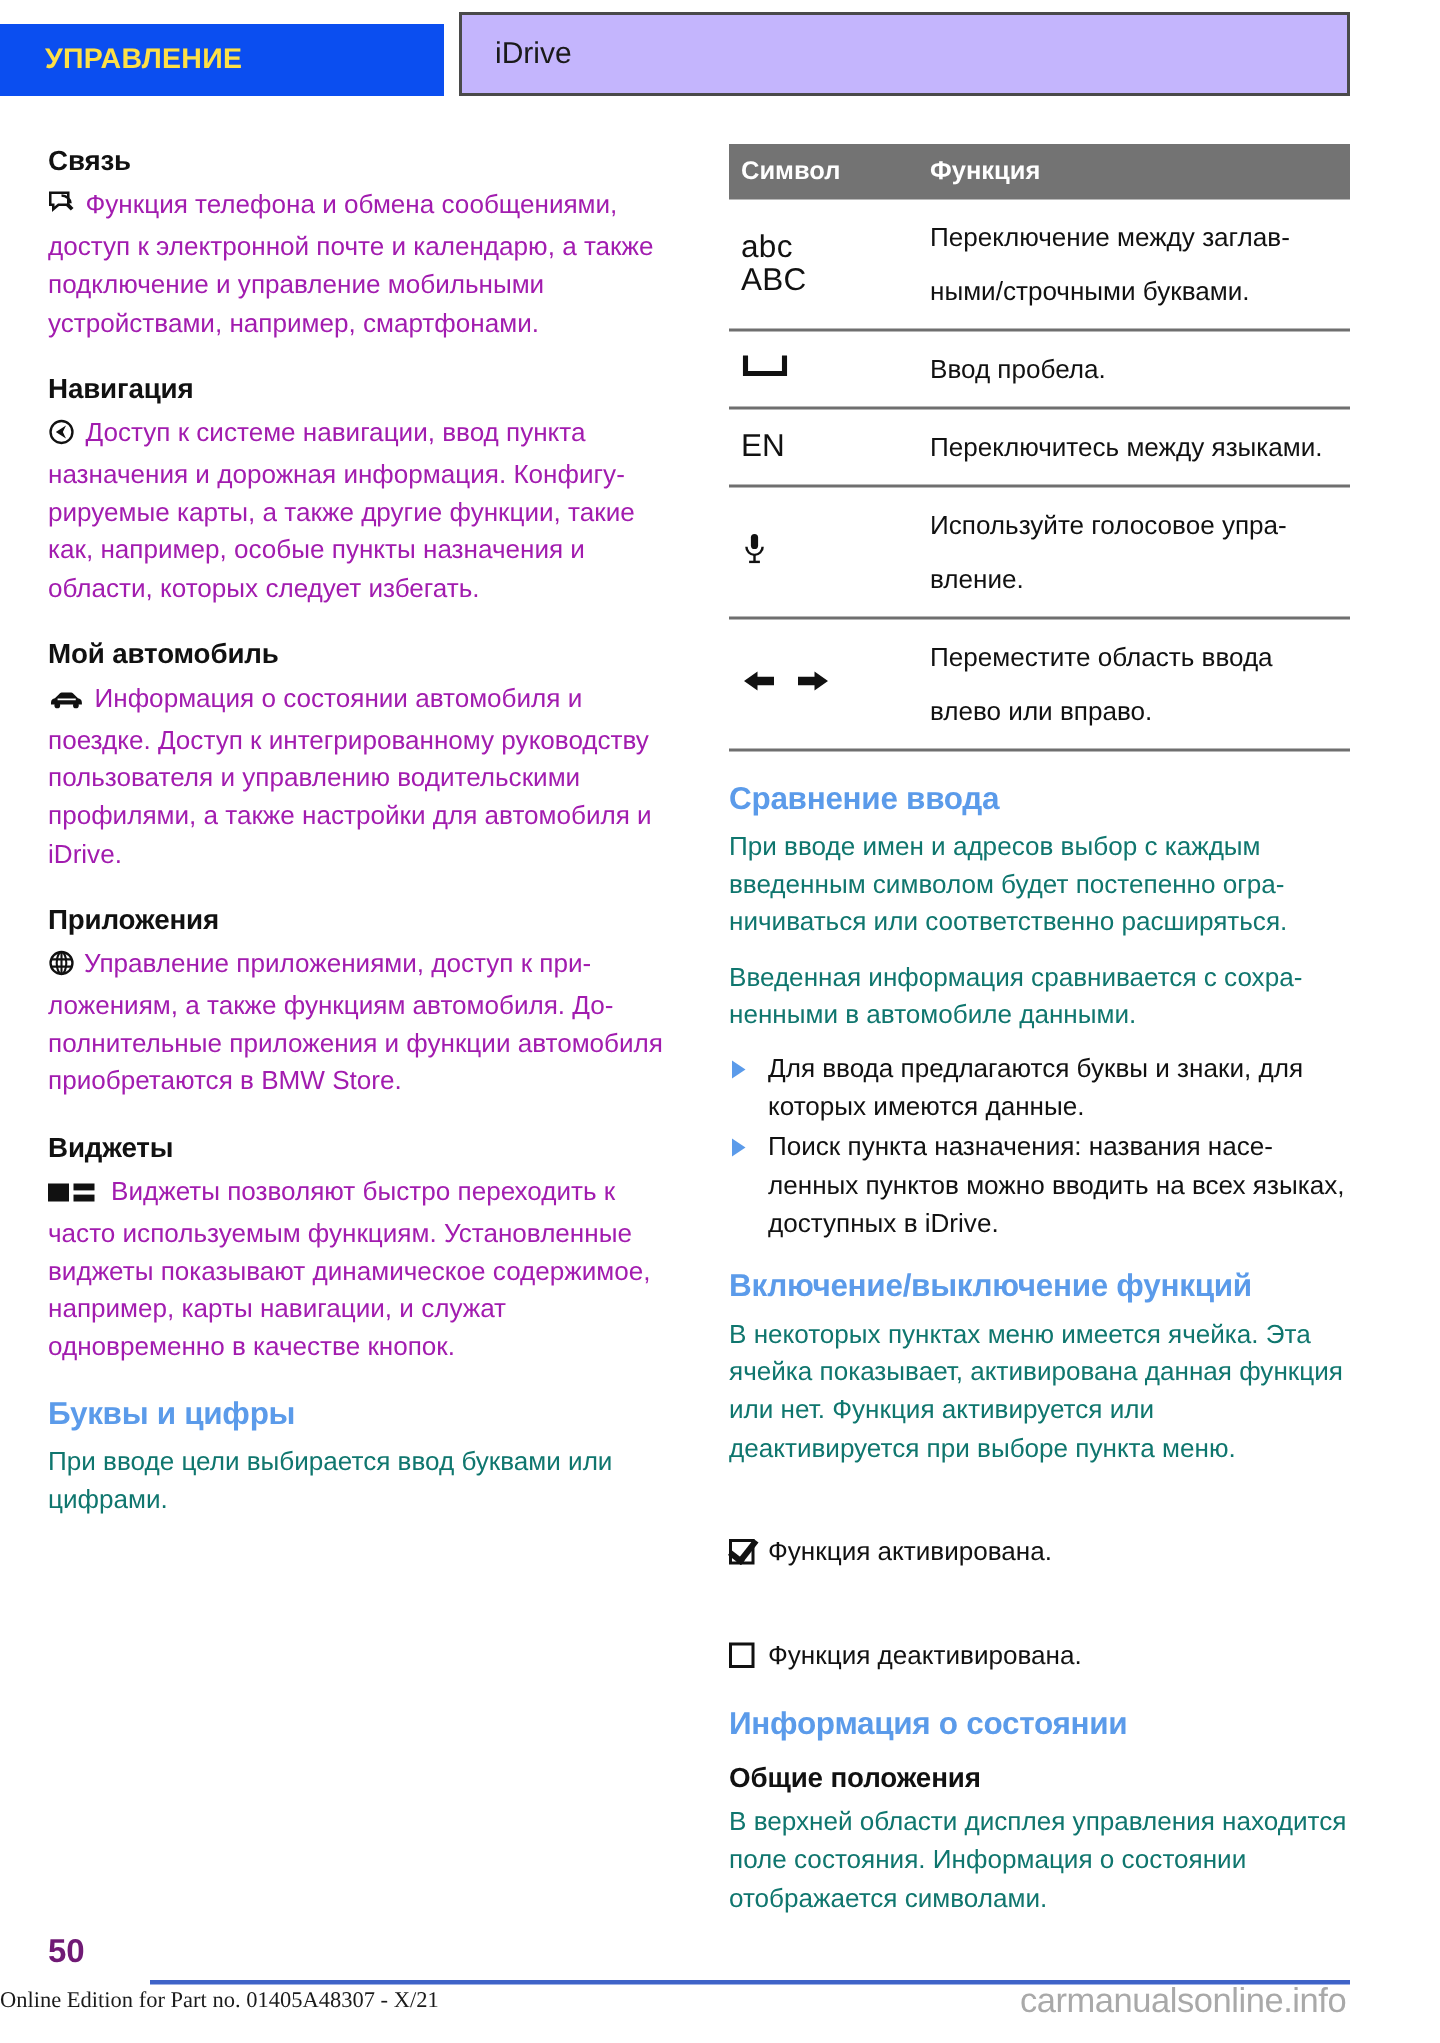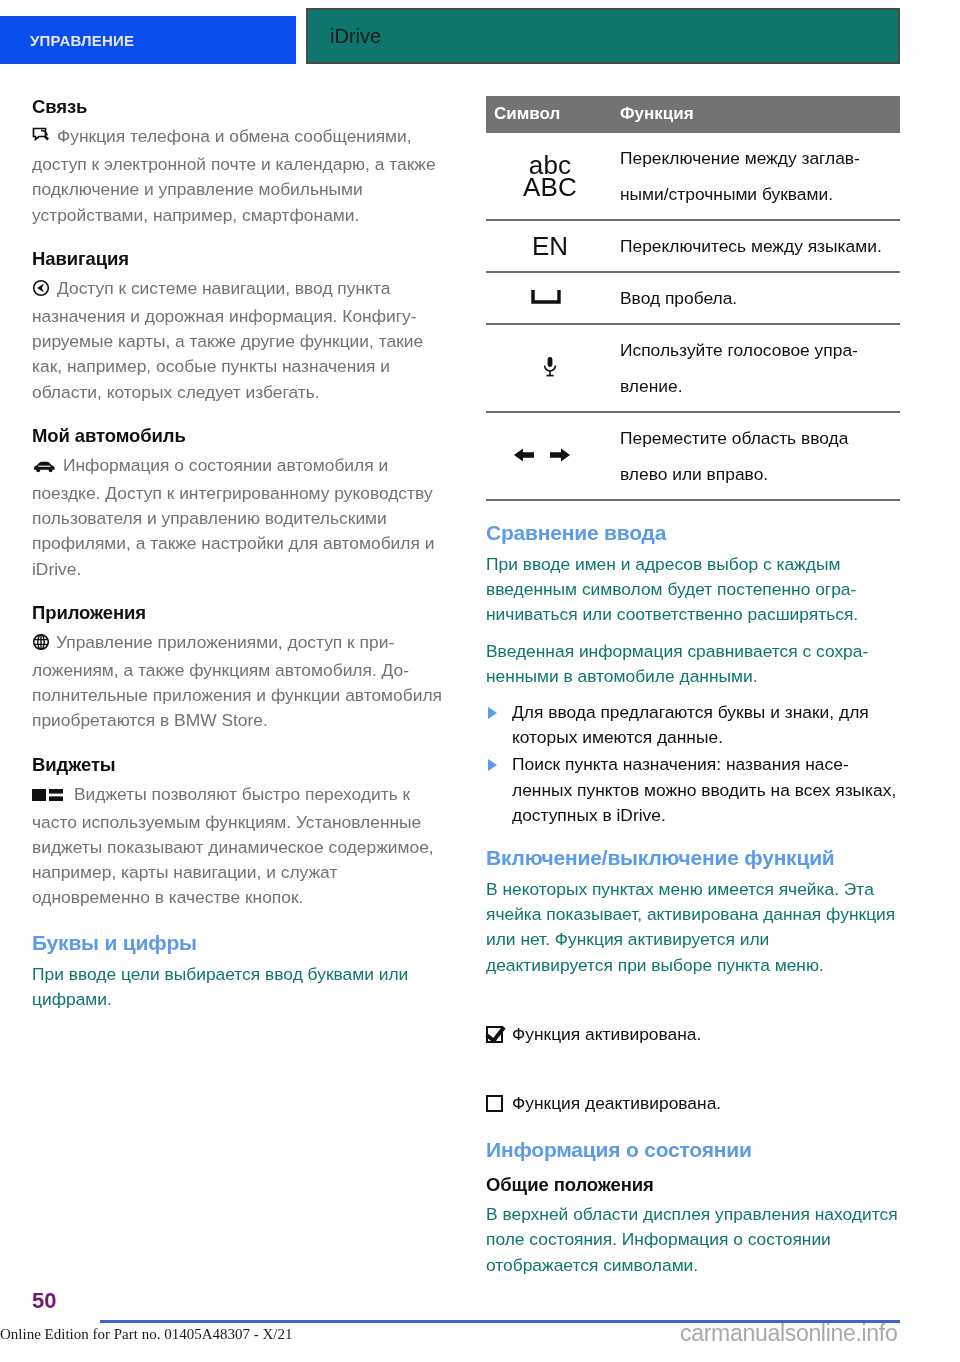--- a/index.html
+++ b/index.html
@@ -30,33 +30,33 @@
     top: 8px;
     width: 296px;
     height: 48px;
     background: #0b4ef0;
     box-sizing: border-box;
     display: flex;
     align-items: center;
     padding-left: 30px;
   }
   .header-tab-active .tab-label {
-    color: #e5e5e5;
-    font-weight: bold;
-    font-size: 15px;
+    color: #fde047;
+    font-weight: bold;
+    font-size: 19px;
     letter-spacing: 0.2px;
   }
   .header-tab-box {
     position: absolute;
     left: 306px;
     top: 0px;
     width: 594px;
     height: 56px;
     border: 2px solid #4a4a4a;
-    background: #0f766e;
+    background: #c4b5fd;
     box-sizing: border-box;
     display: flex;
     align-items: center;
     padding-left: 22px;
   }
   .header-tab-box .tab-label {
     color: #1a1a1a;
     font-size: 20px;
   }
 
@@ -88,21 +88,21 @@
     line-height: 25.2px;
     margin: 0 0 11px 0;
     color: #0f766e;
   }
   .blk { margin-bottom: 20px; }
 
   
   .icon-para {
     font-size: 17.4px;
     line-height: 25.2px;
-    color: #737373;
+    color: #a21caf;
     margin: 0;
   }
   .ico {
     display: inline-block;
     vertical-align: -3px;
     margin-right: 6px;
   }
 
   
   table.sym-table {
@@ -122,23 +122,22 @@
   table.sym-table tbody td {
     border-bottom: 2px solid #6f6f6f;
     font-size: 17.4px;
     line-height: 36px;
     padding: 7px 6px 7px 8px;
     vertical-align: middle;
     color: #111111;
   }
   table.sym-table tbody td.c1 {
     width: 112px;
-    font-size: 26px;
+    font-size: 21px;
     line-height: 22px;
-    text-align: center;
   }
   .sym-stack { display: block; letter-spacing: 0.2px; }
 
   
   ul.bul {
     list-style: none;
     margin: 0 0 11px 0;
     padding: 0;
   }
   ul.bul li {
@@ -306,30 +305,30 @@
     </thead>
     <tbody>
       <tr>
         <td class="c1">
           <span class="sym-stack">abc</span>
           <span class="sym-stack">ABC</span>
         </td>
         <td>Переключение между заглав­ными/строчными буквами.</td>
       </tr>
       <tr>
-        <td class="c1">EN</td>
-        <td>Переключитесь между язы­ками.</td>
-      </tr>
-      <tr>
         <td class="c1">
           <svg width="40" height="20" viewBox="0 0 40 20">
               <path d="M3 3 v12 h26 v-12" fill="none" stroke="#111" stroke-width="3.4"></path>
             </svg>
         </td>
         <td>Ввод пробела.</td>
+      </tr>
+      <tr>
+        <td class="c1">EN</td>
+        <td>Переключитесь между язы­ками.</td>
       </tr>
       <tr>
         <td class="c1">
           <svg width="18" height="24" viewBox="0 0 18 24">
               <rect x="6.6" y="2" width="4.8" height="10" rx="2.4" fill="#111"></rect>
               <path d="M3.6 10.5 a5.4 5.4 0 0 0 10.8 0" fill="none" stroke="#111" stroke-width="1.6"></path>
               <path d="M9 16 v4" stroke="#111" stroke-width="1.6"></path>
               <path d="M5.4 20.6 h7.2" stroke="#111" stroke-width="1.6"></path>
             </svg>
         </td>

